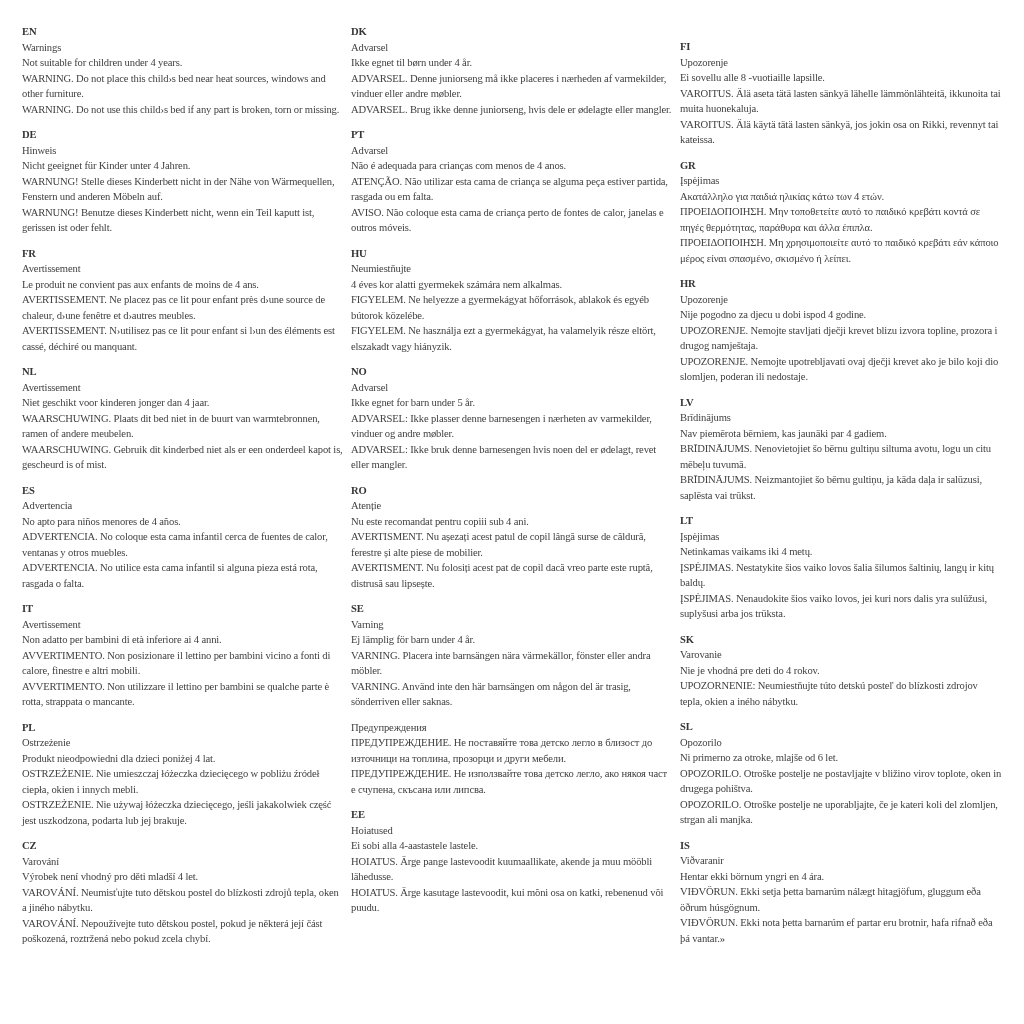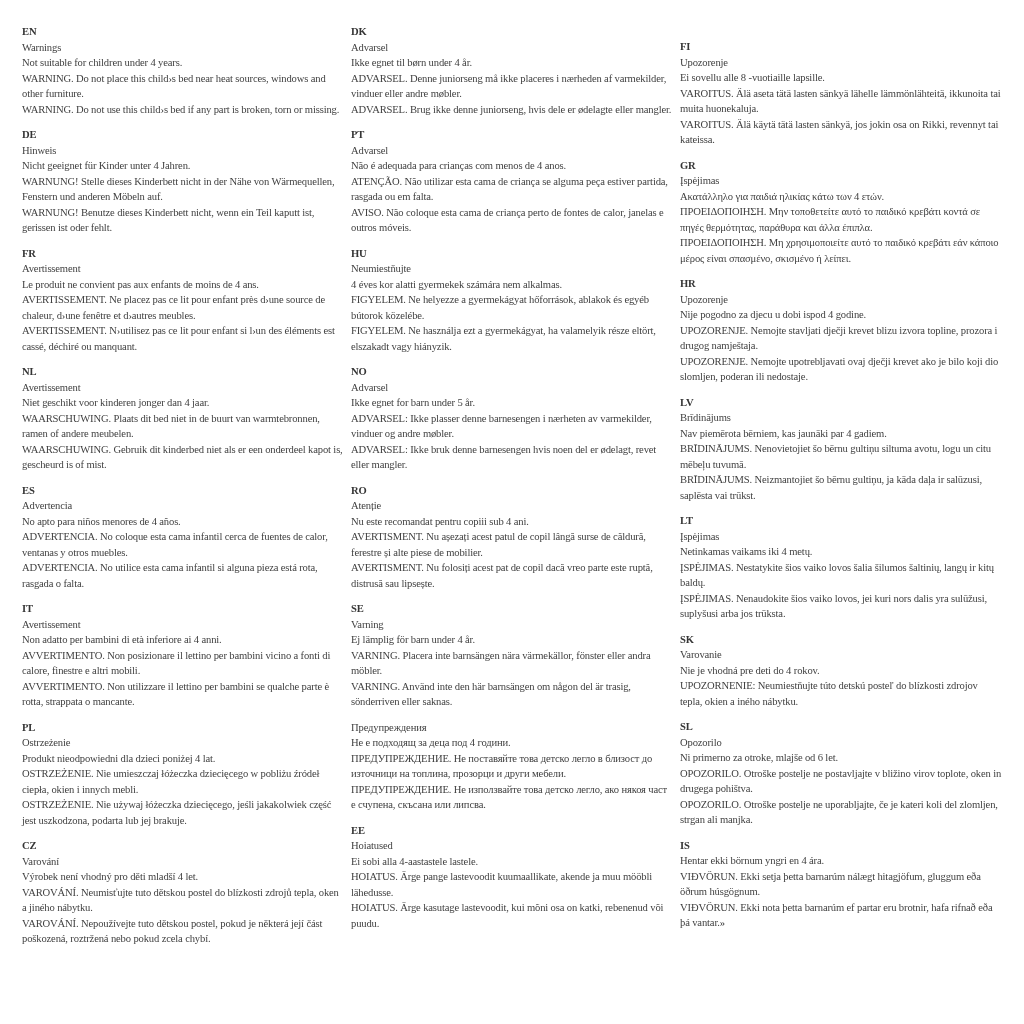--- a/index.html
+++ b/index.html
@@ -142,21 +142,20 @@
       </div>
       <div class="block">
         <p class="lang-code">SE</p>
         <p class="block-title">Varning</p>
         <p class="warning-line">Ej lämplig för barn under 4 år.</p>
         <p class="warning-line">VARNING. Placera inte barnsängen nära värmekällor, fönster eller andra möbler.</p>
         <p class="warning-line">VARNING. Använd inte den här barnsängen om någon del är trasig, sönderriven eller saknas.</p>
       </div>
       <div class="block">
         <p class="block-title">Предупреждения</p>
-        <p class="warning-line">Не е подходящ за деца под 4 години.</p>
         <p class="warning-line">ПРЕДУПРЕЖДЕНИЕ. Не поставяйте това детско легло в близост до източници на топлина, прозорци и други мебели.</p>
         <p class="warning-line">ПРЕДУПРЕЖДЕНИЕ. Не използвайте това детско легло, ако някоя част е счупена, скъсана или липсва.</p>
       </div>
       <div class="block">
         <p class="lang-code">EE</p>
         <p class="block-title">Hoiatused</p>
         <p class="warning-line">Ei sobi alla 4-aastastele lastele.</p>
         <p class="warning-line">HOIATUS. Ärge pange lastevoodit kuumaallikate, akende ja muu mööbli lähedusse.</p>
         <p class="warning-line">HOIATUS. Ärge kasutage lastevoodit, kui mõni osa on katki, rebenenud või puudu.</p>
       </div>
@@ -205,18 +204,19 @@
       </div>
       <div class="block">
         <p class="lang-code">SL</p>
         <p class="block-title">Opozorilo</p>
         <p class="warning-line">Ni primerno za otroke, mlajše od 6 let.</p>
         <p class="warning-line">OPOZORILO. Otroške postelje ne postavljajte v bližino virov toplote, oken in drugega pohištva.</p>
         <p class="warning-line">OPOZORILO. Otroške postelje ne uporabljajte, če je kateri koli del zlomljen, strgan ali manjka.</p>
       </div>
       <div class="block">
         <p class="lang-code">IS</p>
+        <p class="block-title">Viðvaranir</p>
         <p class="warning-line">Hentar ekki börnum yngri en 4 ára.</p>
         <p class="warning-line">VIÐVÖRUN. Ekki setja þetta barnarúm nálægt hitagjöfum, gluggum eða öðrum húsgögnum.</p>
         <p class="warning-line">VIÐVÖRUN. Ekki nota þetta barnarúm ef partar eru brotnir, hafa rifnað eða þá vantar.»</p>
       </div>
     </div>
 </div>
 
 </body></html>

